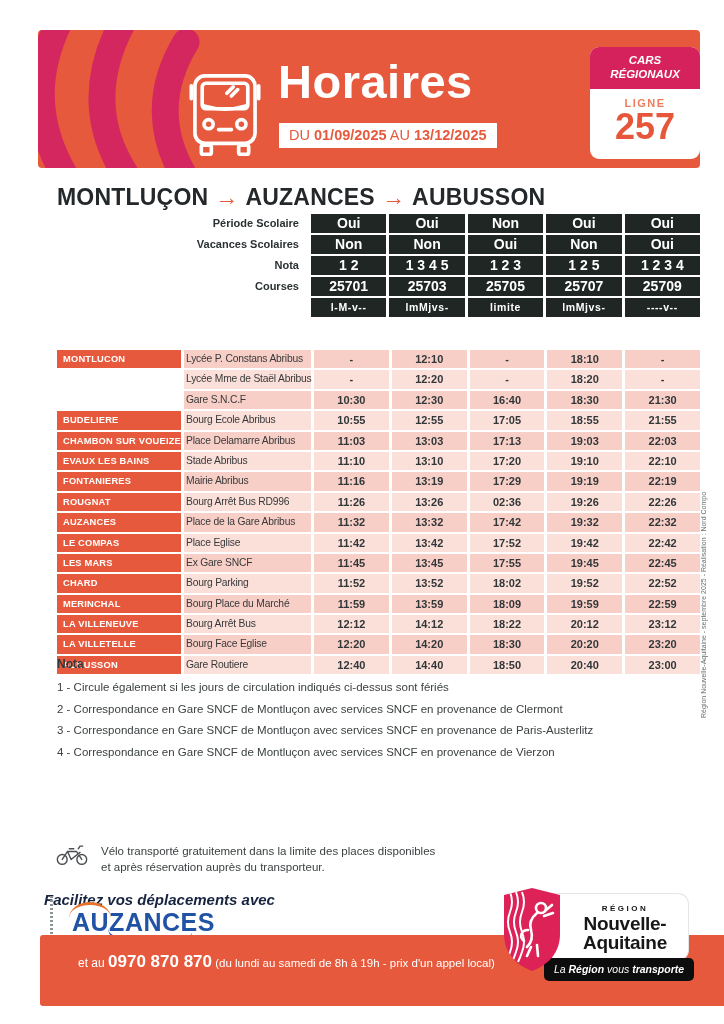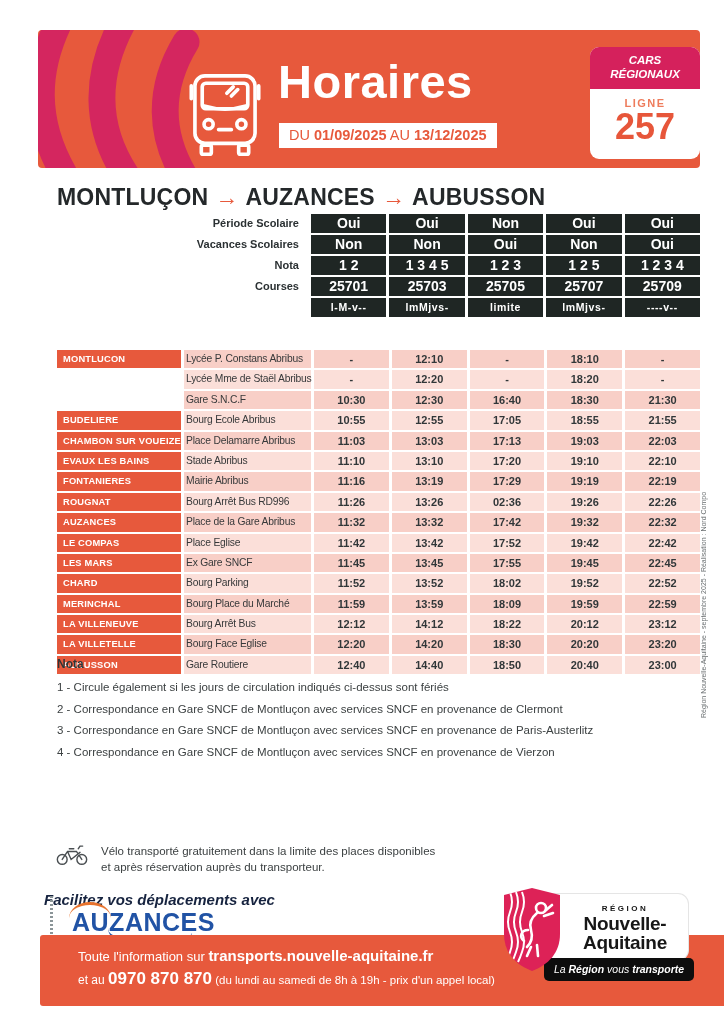--- a/index.html
+++ b/index.html
@@ -311,23 +311,20 @@
   <div class="modalis-tag">Facilitez vos déplacements avec</div>
   <div class="perforation"></div>
   <div class="modalis-logo">
     <span class="modalis-arc"></span>
     <span>AUZANCES</span>
     <span class="modalis-swoosh"></span>
   </div>
 
   <div class="footer-band">
     <div class="footer-text">
-      <div class="ft-line1">
-        <span>Toute l'information sur </span><b>transports.nouvelle-aquitaine.fr</b>
-      </div>
       <div class="ft-line2">
         <span>et au </span><b>0970 870 870</b><span class="small"> (du lundi au samedi de 8h à 19h - prix d'un appel local)</span>
       </div>
     </div>
   </div>
 
   <div class="region-logo">
     <div class="rl-box"></div>
     <div class="rl-region">RÉGION</div>
     <div class="rl-name">

